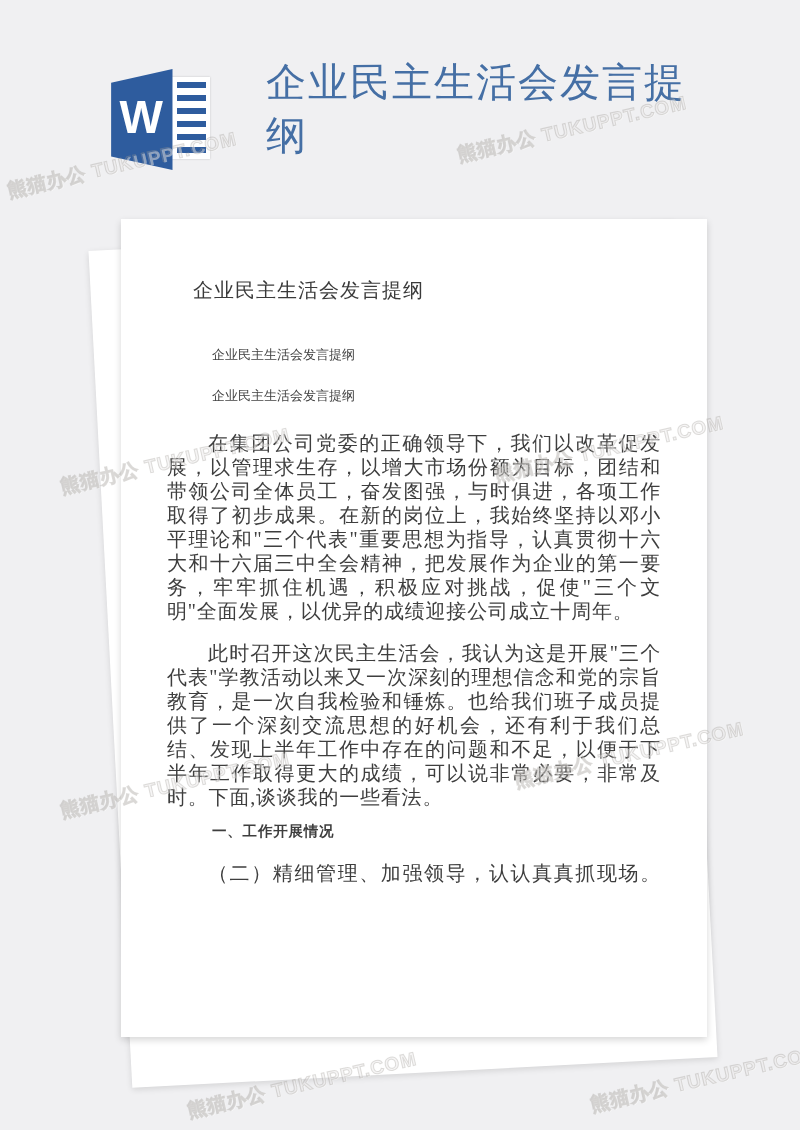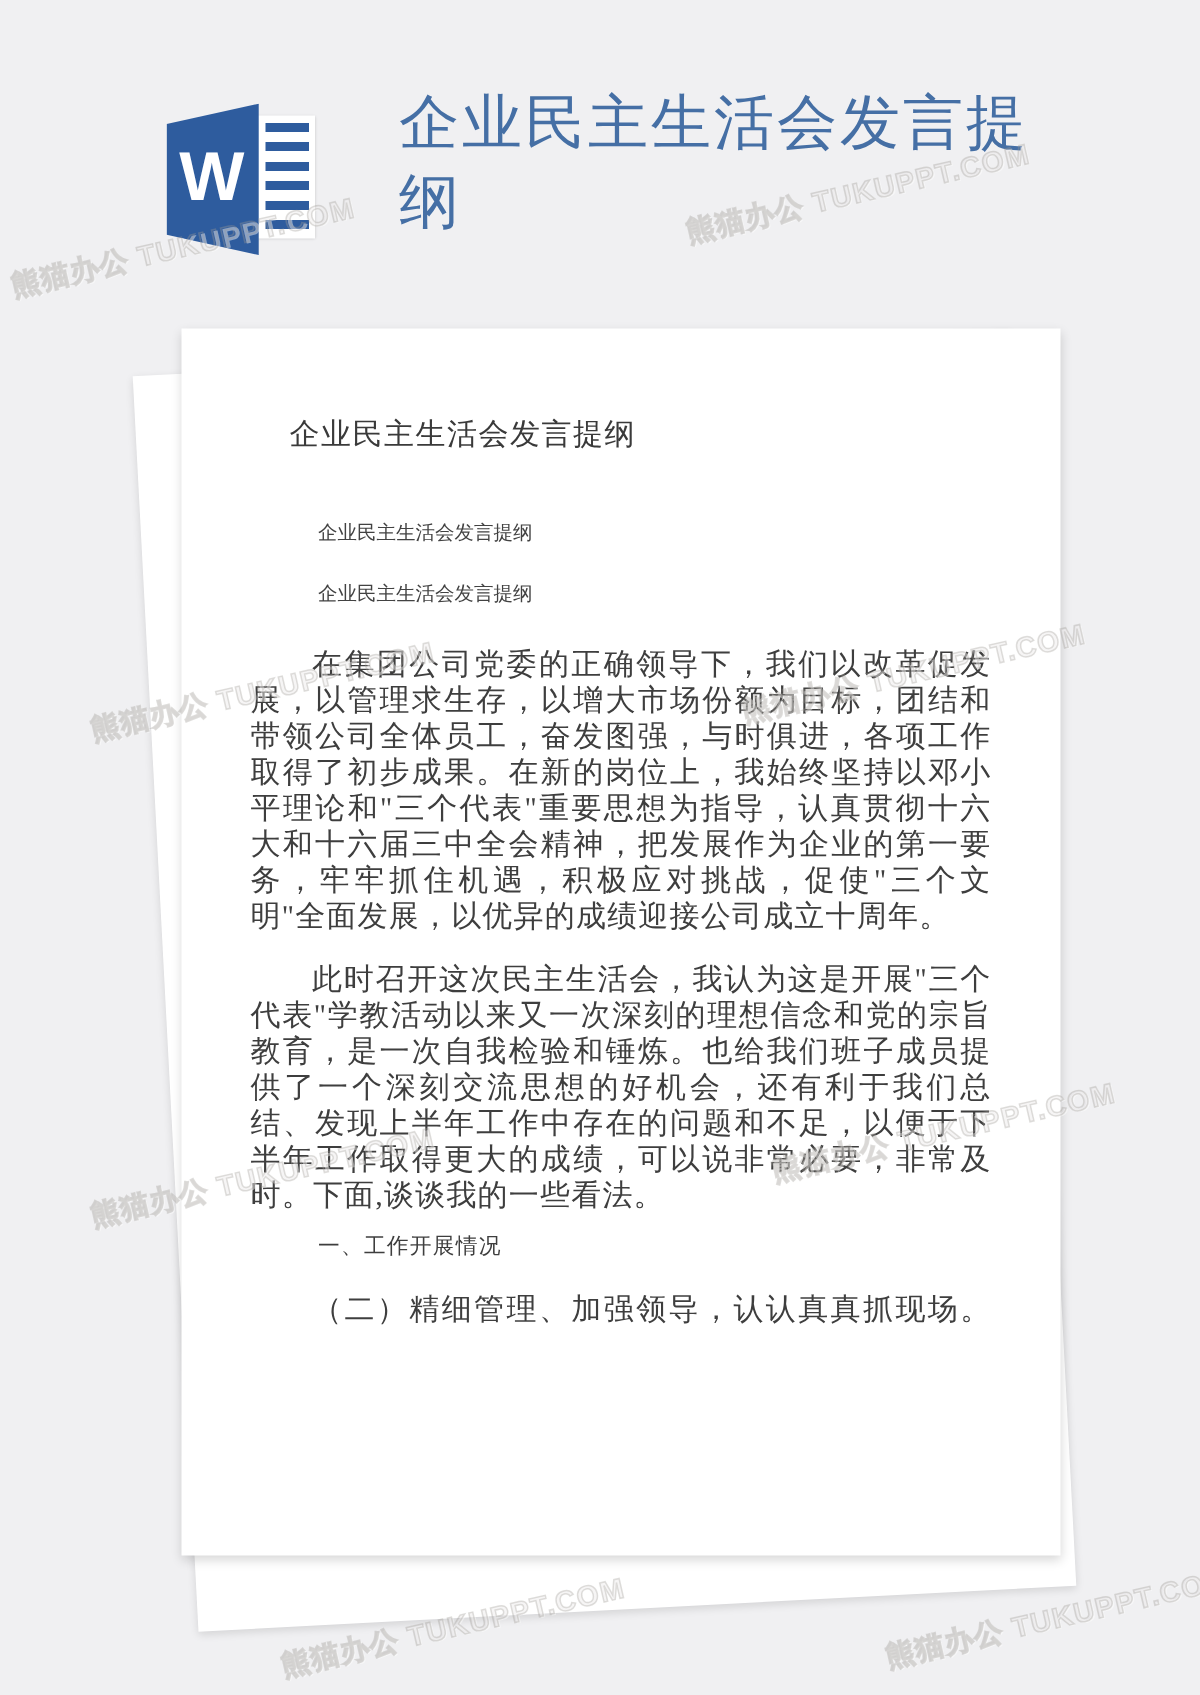--- a/index.html
+++ b/index.html
@@ -65,21 +65,21 @@
   .doc-subtitle {
     margin:44px 0 0 45px; font-size:13px; line-height:15px; color:#424242;
   }
   .doc-subtitle.second { margin-top:26px; }
   .doc-para {
     margin:18px 0 0 0; font-size:20px; line-height:24px;
     text-align:justify; text-indent:2.05em; letter-spacing:0.8px;
   }
   .doc-para.first { margin-top:28px; }
   .doc-heading {
-    margin:10px 0 0 45px; font-size:14.5px; line-height:24px; letter-spacing:0.8px;
+    margin:10px 0 0 45px; font-size:14.5px; line-height:24px; letter-spacing:0.8px;font-weight:bold;
   }
   .doc-para.truncated { max-height:24px; overflow:hidden; }
 
   
   .wm-layer { position:absolute; inset:0; z-index:40; pointer-events:none; }
   .wm {
     position:absolute; white-space:nowrap;
     transform:rotate(-13deg); transform-origin:center;
     font-family:"Liberation Sans", sans-serif; font-weight:bold;
     font-size:19px; letter-spacing:1px;

